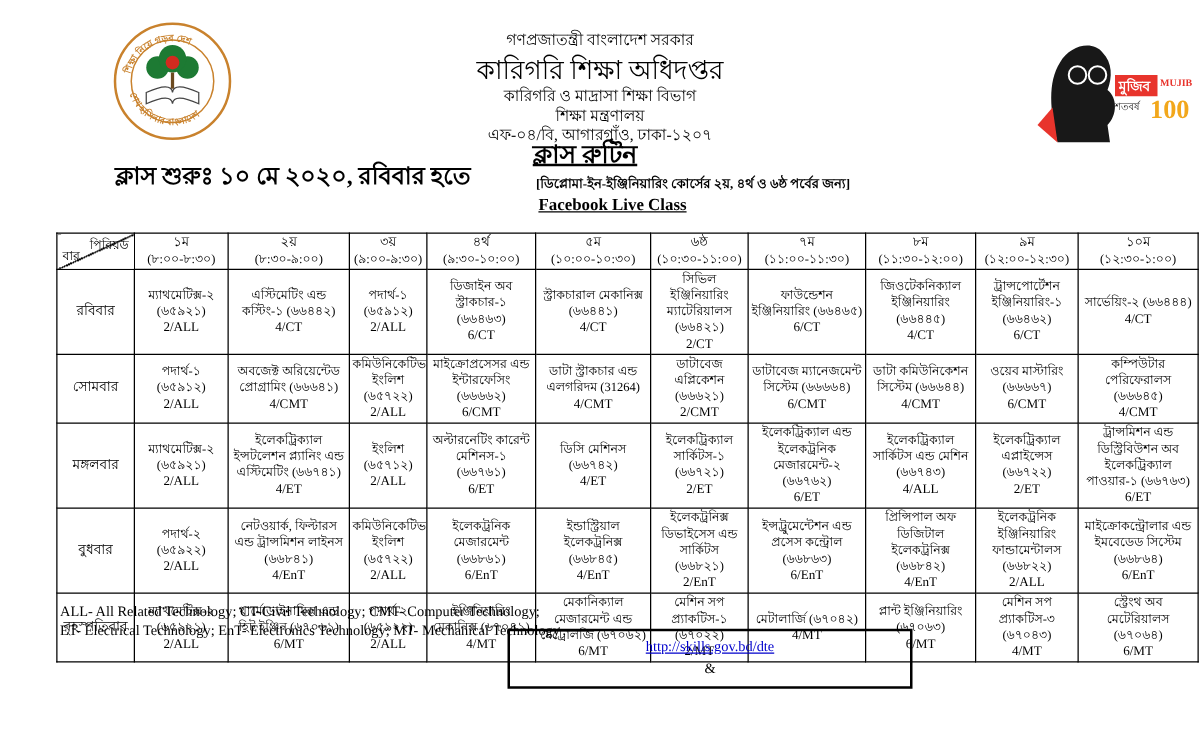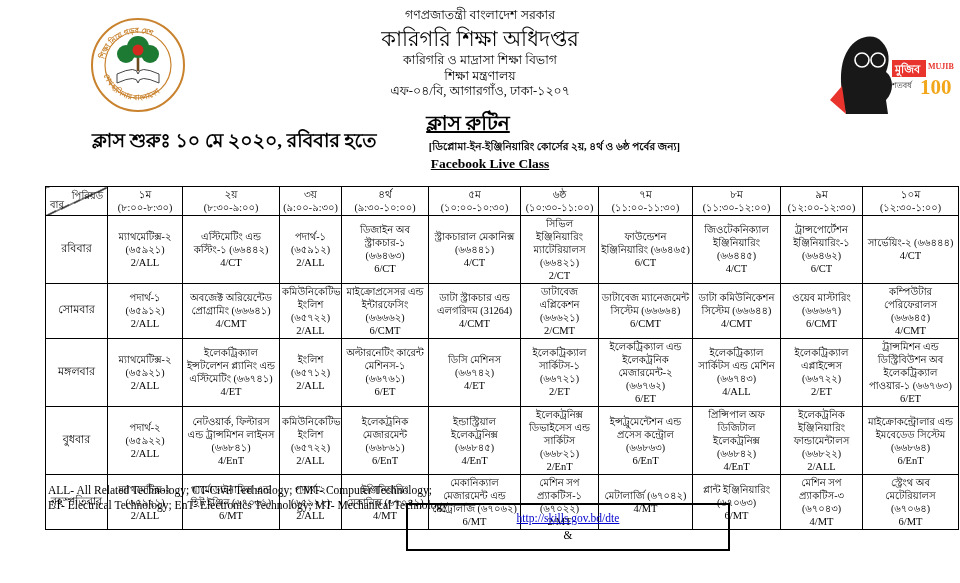--- a/index.html
+++ b/index.html
@@ -1,21 +1,21 @@
 <!DOCTYPE html>
 <html><head>
 <meta charset="utf-8">
 <style>
   html,body{margin:0;padding:0;background:#fff;}
   .page{position:relative;width:960px;height:583px;background:#fff;overflow:hidden;
         font-family:"Liberation Serif","DejaVu Serif",serif;color:#000;}
   
   .logo-left{position:absolute;left:88px;top:16px;width:100px;height:98px;}
   .logo-right{position:absolute;left:828px;top:26px;width:126px;height:88px;}
-  .head-center{position:absolute;left:0;top:8px;width:960px;text-align:center;line-height:1.25;}
+  .head-center{position:absolute;left:0;top:25px;width:960px;text-align:center;line-height:1.25;}
   .head-gov{font-size:12.5px;}
   .head-org{font-size:21px;font-weight:normal;margin:2px 0 1px;}
   .head-div,.head-min,.head-addr{font-size:12.5px;}
   
   .routine-title{position:absolute;left:0;top:108px;width:936px;text-align:center;
                  font-size:20px;font-weight:bold;text-decoration:underline;}
   .start-note{position:absolute;left:92px;top:126px;width:320px;font-size:19px;font-weight:bold;}
   .scope-note{position:absolute;left:300px;top:139px;width:380px;text-align:right;
               font-size:10.5px;font-weight:bold;}
   .platform{position:absolute;left:300px;top:156px;width:380px;text-align:center;

